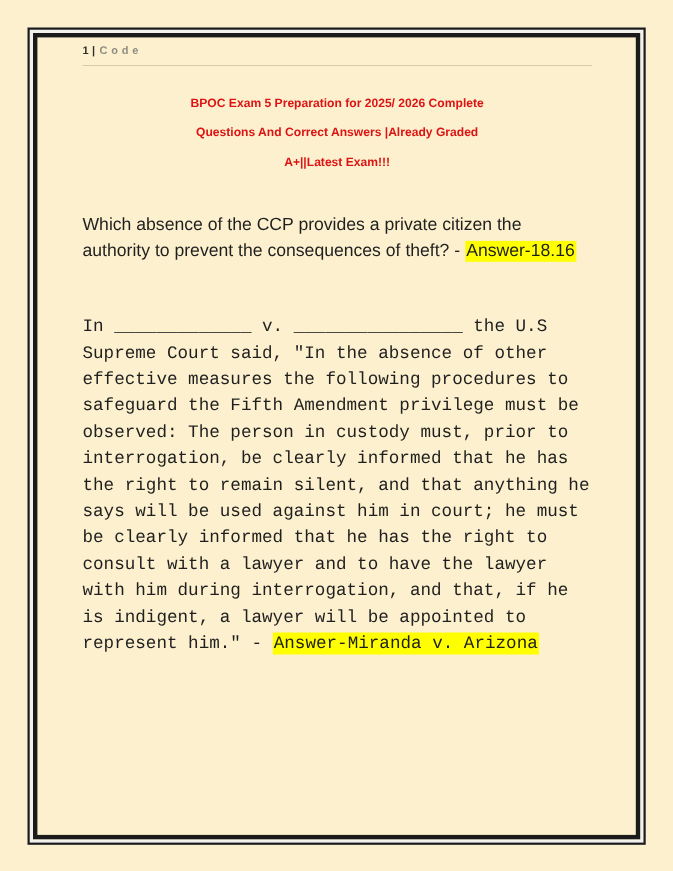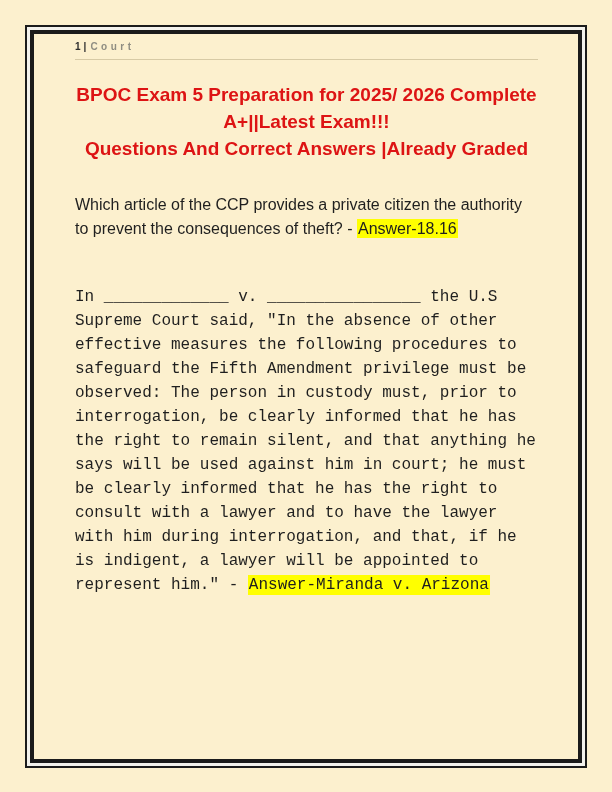--- a/index.html
+++ b/index.html
@@ -44,21 +44,21 @@
     border-bottom:1px solid rgba(120,105,60,0.28);
   }
   .page-num{font-weight:bold;color:#2e2e2e;}
   .page-sep{font-weight:bold;color:#2e2e2e;margin:0 4px 0 3px;}
   .page-label{color:#8f8d82;font-weight:bold;letter-spacing:3.5px;}
 
   .doc-title{
     margin:21px auto 0;
     text-align:center;
     color:var(--title-red);
-    font-size:19px;
+    font-size:11px;
     font-weight:bold;
     line-height:27px;
   }
 
   .questions{margin-top:31px;}
   .question{
     max-width:466px;
     font-size:16px;
     line-height:24px;
     color:var(--body-text);
@@ -77,30 +77,30 @@
 <body>
 
 <div class="page">
   <div class="frame-outer">
     <div class="frame-inner">
       <div class="content">
 
         <div class="page-header">
           <span class="page-num">1</span>
           <span class="page-sep">|</span>
-          <span class="page-label">Court</span>
+          <span class="page-label">Code</span>
         </div>
 
         <div class="doc-title">
           <div>BPOC Exam 5 Preparation for 2025/ 2026 Complete</div>
+          <div>Questions And Correct Answers |Already Graded</div>
           <div>A+||Latest Exam!!!</div>
-          <div>Questions And Correct Answers |Already Graded</div>
         </div>
 
         <div class="questions">
-          <p class="question"><span class="plain">Which article of the CCP provides a private citizen the authority to prevent the consequences of theft? - </span><span class="hl">Answer-18.16</span></p>
+          <p class="question"><span class="plain">Which absence of the CCP provides a private citizen the authority to prevent the consequences of theft? - </span><span class="hl">Answer-18.16</span></p>
           <p class="question"><span class="plain">In _____________ v. ________________ the U.S Supreme Court said, "In the absence of other effective measures the following procedures to safeguard the Fifth Amendment privilege must be observed: The person in custody must, prior to interrogation, be clearly informed that he has the right to remain silent, and that anything he says will be used against him in court; he must be clearly informed that he has the right to consult with a lawyer and to have the lawyer with him during interrogation, and that, if he is indigent, a lawyer will be appointed to represent him." - </span><span class="hl">Answer-Miranda v. Arizona</span></p>
         </div>
 
       </div>
     </div>
   </div>
 </div>
 
 </body></html>

